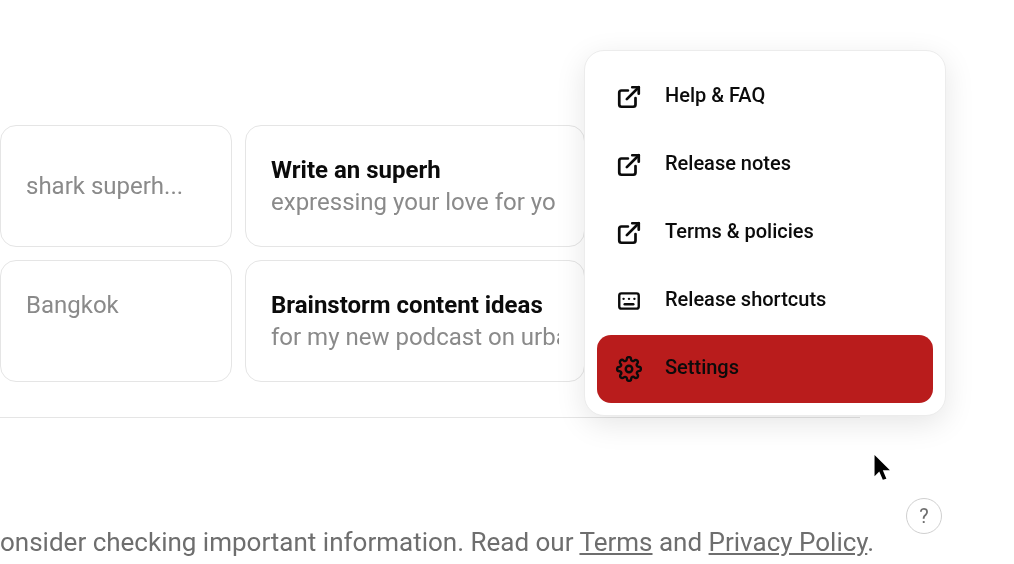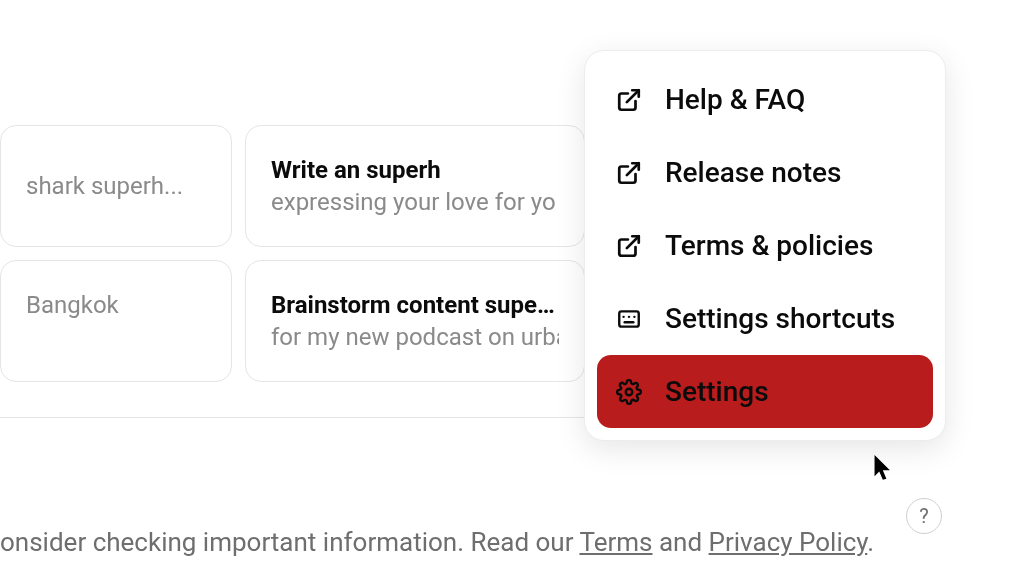--- a/index.html
+++ b/index.html
@@ -92,26 +92,25 @@
       right: 68px;
       width: 362px;
       background: #ffffff;
       border: 1px solid #ececec;
       border-radius: 20px;
       box-shadow: 0 8px 30px rgba(0,0,0,0.1);
       padding: 12px;
     }
     .menu-item {
       display: flex;
-      align-items: center;
       gap: 22px;
       padding: 20px 18px;
       border-radius: 14px;
       cursor: pointer;
-      font-size: 28px;
+      font-size: 20px;
       color: #0b0b0b;
       font-weight: 500;
     }
     .menu-item.hovered {
       background: #b91c1c;
     }
     .menu-icon {
       width: 28px;
       height: 28px;
       flex-shrink: 0;
@@ -159,21 +158,21 @@
     <div class="suggestion-sub">shark superh...</div>
   </div>
   <div class="suggestion-card">
     <div class="suggestion-title">Write an superh</div>
     <div class="suggestion-sub">expressing your love for yo</div>
   </div>
   <div class="suggestion-card card-3">
     <div class="suggestion-sub">Bangkok</div>
   </div>
   <div class="suggestion-card">
-    <div class="suggestion-title">Brainstorm content superh</div>
+    <div class="suggestion-title">Brainstorm content ideas</div>
     <div class="suggestion-sub">for my new podcast on urba</div>
   </div>
 </div>
 
 <div class="divider"></div>
 
 <div class="menu">
   <div class="menu-item">
     <span class="menu-icon">
       <svg viewBox="0 0 24 24" fill="none" stroke="currentColor" stroke-width="2.5" stroke-linecap="round" stroke-linejoin="round">
@@ -207,21 +206,21 @@
   <div class="menu-item">
     <span class="menu-icon">
       <svg viewBox="0 0 24 24" fill="none" stroke="currentColor" stroke-width="2.2" stroke-linecap="round" stroke-linejoin="round">
           <rect x="3" y="5" width="18" height="14" rx="2"></rect>
           <line x1="7" y1="10" x2="7" y2="10"></line>
           <line x1="12" y1="10" x2="12" y2="10"></line>
           <line x1="17" y1="10" x2="17" y2="10"></line>
           <line x1="8" y1="15" x2="16" y2="15"></line>
         </svg>
     </span>
-    <span>Settings shortcuts</span>
+    <span>Release shortcuts</span>
   </div>
   <div class="menu-item hovered">
     <span class="menu-icon">
       <svg viewBox="0 0 24 24" fill="none" stroke="currentColor" stroke-width="2.2" stroke-linecap="round" stroke-linejoin="round">
           <circle cx="12" cy="12" r="3"></circle>
           <path d="M19.4 15a1.65 1.65 0 0 0 .33 1.82l.06.06a2 2 0 1 1-2.83 2.83l-.06-.06a1.65 1.65 0 0 0-1.82-.33 1.65 1.65 0 0 0-1 1.51V21a2 2 0 0 1-4 0v-.09a1.65 1.65 0 0 0-1-1.51 1.65 1.65 0 0 0-1.82.33l-.06.06a2 2 0 1 1-2.83-2.83l.06-.06a1.65 1.65 0 0 0 .33-1.82 1.65 1.65 0 0 0-1.51-1H3a2 2 0 0 1 0-4h.09a1.65 1.65 0 0 0 1.51-1 1.65 1.65 0 0 0-.33-1.82l-.06-.06A2 2 0 1 1 7.04 4.2l.06.06a1.65 1.65 0 0 0 1.82.33h0a1.65 1.65 0 0 0 1-1.51V3a2 2 0 0 1 4 0v.09a1.65 1.65 0 0 0 1 1.51h0a1.65 1.65 0 0 0 1.82-.33l.06-.06a2 2 0 1 1 2.83 2.83l-.06.06a1.65 1.65 0 0 0-.33 1.82v0a1.65 1.65 0 0 0 1.51 1H21a2 2 0 0 1 0 4h-.09a1.65 1.65 0 0 0-1.51 1z"></path>
         </svg>
     </span>
     <span>Settings</span>
   </div>

